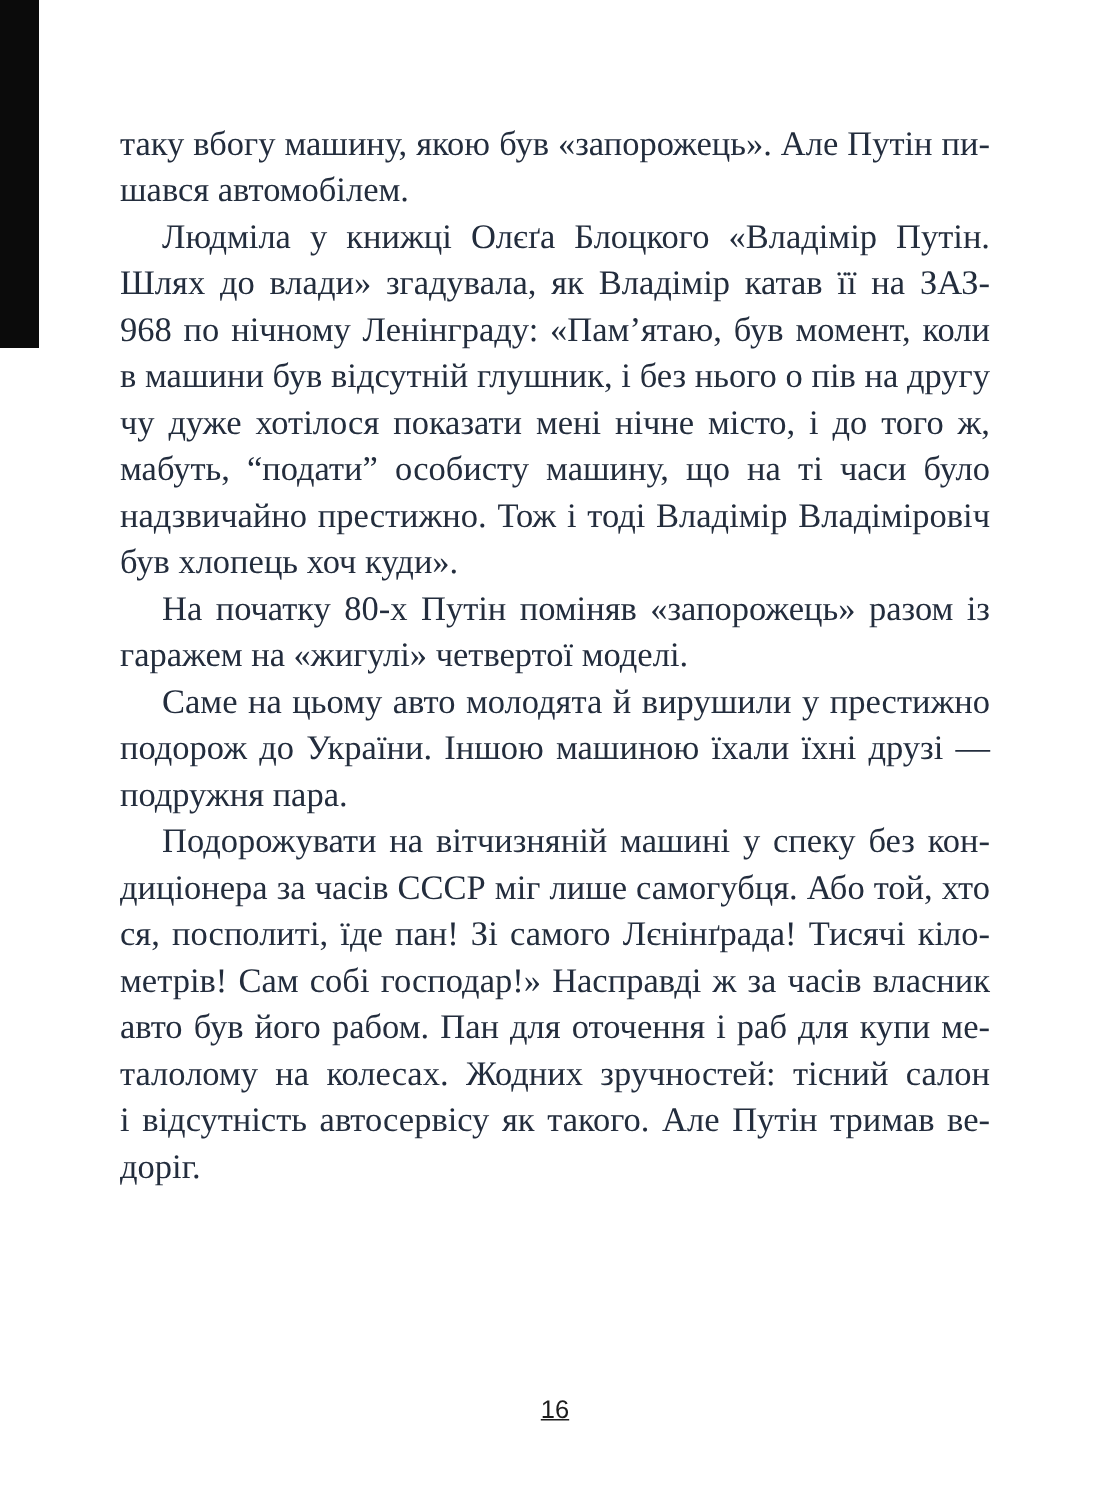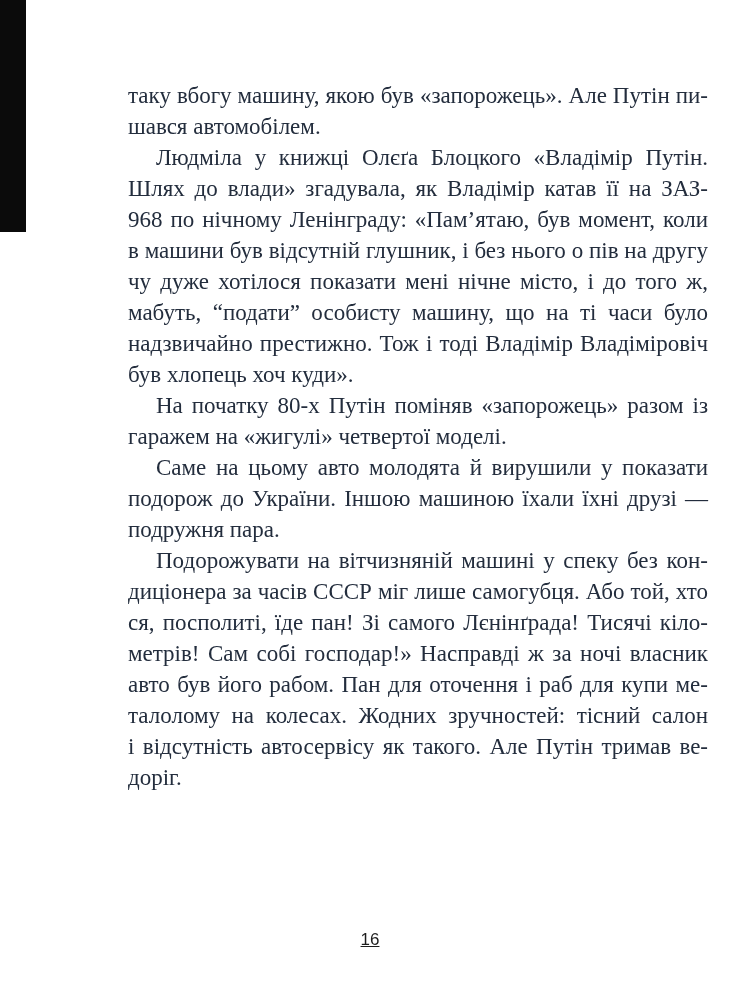--- a/index.html
+++ b/index.html
@@ -50,39 +50,39 @@
     font-size: 17px;
     color: #1c1c1c;
     text-decoration: underline;
   }
 </style>
 </head>
 <body style="background: rgb(255, 255, 255);">
 
 <div class="scan-bar" style="background: rgb(11, 11, 11);"></div>
 
-<div class="text-block" style="color: rgb(35, 45, 61); margin-left: 48px;">
+<div class="text-block" style="color: rgb(35, 45, 61);">
     <div class="line"><span>таку вбогу машину, якою був «запорожець». Але Путін пи-</span></div>
     <div class="line last"><span>шався автомобілем.</span></div>
     <div class="line indent"><span>Людміла у книжці Олєґа Блоцкого «Владімір Путін.</span></div>
     <div class="line"><span>Шлях до влади» згадувала, як Владімір катав її на ЗАЗ-</span></div>
     <div class="line"><span>968 по нічному Ленінграду: </span><span class="it">«Пам’ятаю, був момент, коли</span></div>
     <div class="line"><span class="it">в машини був відсутній глушник, і без нього о пів на другу</span></div>
     <div class="line"><span class="it">чу дуже хотілося показати мені нічне місто, і до того ж,</span></div>
     <div class="line"><span class="it">мабуть, “подати” особисту машину, що на ті часи було</span></div>
     <div class="line"><span class="it">надзвичайно престижно. Тож і тоді Владімір Владіміровіч</span></div>
     <div class="line last"><span class="it">був хлопець хоч куди».</span></div>
     <div class="line indent"><span>На початку 80-х Путін поміняв «запорожець» разом із</span></div>
     <div class="line last"><span>гаражем на «жигулі» четвертої моделі.</span></div>
-    <div class="line indent"><span>Саме на цьому авто молодята й вирушили у показати</span></div>
+    <div class="line indent"><span>Саме на цьому авто молодята й вирушили у престижно</span></div>
     <div class="line"><span>подорож до України. Іншою машиною їхали їхні друзі —</span></div>
     <div class="line last"><span>подружня пара.</span></div>
     <div class="line indent"><span>Подорожувати на вітчизняній машині у спеку без кон-</span></div>
     <div class="line"><span>диціонера за часів СССР міг лише самогубця. Або той, хто</span></div>
     <div class="line"><span>ся, посполиті, їде пан! Зі самого Лєнінґрада! Тисячі кіло-</span></div>
-    <div class="line"><span>метрів! Сам собі господар!» Насправді ж за ночі власник</span></div>
+    <div class="line"><span>метрів! Сам собі господар!» Насправді ж за часів власник</span></div>
     <div class="line"><span>авто був його рабом. Пан для оточення і раб для купи ме-</span></div>
     <div class="line"><span>талолому на колесах. Жодних зручностей: тісний салон</span></div>
     <div class="line"><span>і відсутність автосервісу як такого. Але Путін тримав ве-</span></div>
     <div class="line last"><span>доріг.</span></div>
   </div>
 
 <div class="page-number">16</div>
 
 </body></html>

